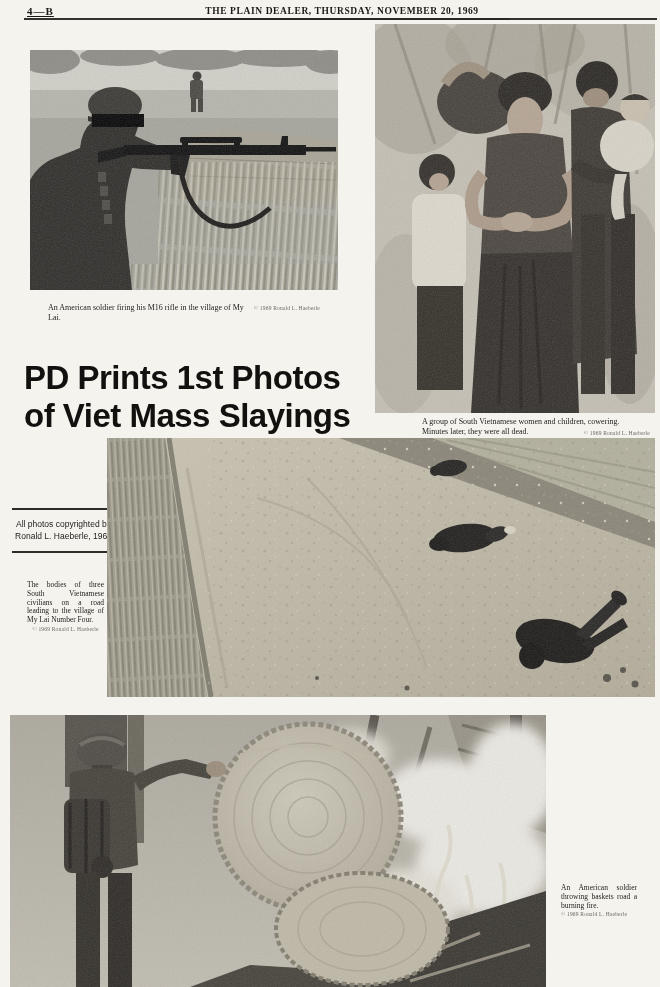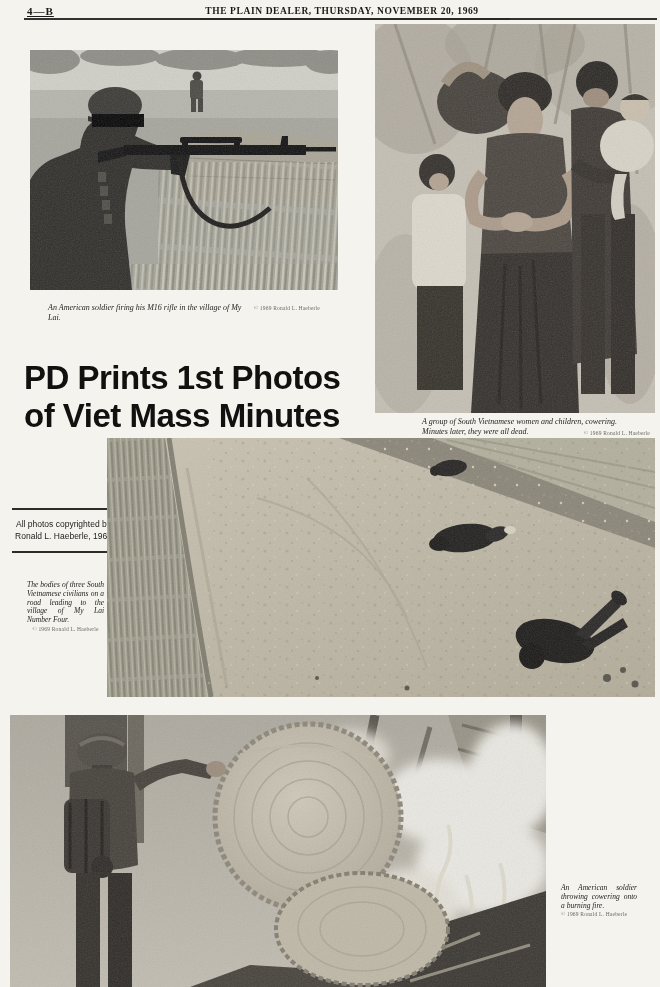--- a/index.html
+++ b/index.html
@@ -22,21 +22,21 @@
   #header-rule{position:absolute;left:24px;right:3px;top:18px;height:1.5px;background:#34322e;}
   #header-rule-heavy{position:absolute;left:200px;width:310px;top:17.5px;height:2.5px;background:#2a2826;}
   
   .photo{position:absolute;margin:0;padding:0;line-height:0;background:#b9b5ab;}
   .photo svg{display:block;}
   #photo-soldier-firing{left:30px;top:50px;width:308px;height:240px;}
   #photo-women-children{left:375px;top:24px;width:280px;height:389px;}
   #photo-bodies-road{left:107px;top:438px;width:548px;height:259px;}
   #photo-burning-baskets{left:10px;top:715px;width:536px;height:272px;}
   
-  .cap{font-size:8px;line-height:9.5px;color:#24221f;font-style:italic;}
+  .cap{font-size:8px;line-height:9.5px;color:#24221f;}
   .credit{font-size:5.5px;color:#6d6a64;letter-spacing:.2px;white-space:nowrap;}
   #caption-soldier-firing{
     position:absolute;left:48px;top:303px;width:272px;
     display:flex;justify-content:space-between;align-items:baseline;
   }
   #caption-women-children{position:absolute;left:422px;top:417px;width:228px;}
   #caption-women-children .row2{display:flex;justify-content:space-between;align-items:flex-end;}
   #copyright-box{
     position:absolute;left:12px;top:508px;width:103px;
     border-top:2px solid #2e2c28;border-bottom:2px solid #2e2c28;
@@ -125,21 +125,21 @@
     </svg>
   </figure>
 
   <div id="caption-soldier-firing">
     <span class="cap">An American soldier firing his M16 rifle in the village of My Lai.</span>
     <span class="credit">© 1969 Ronald L. Haeberle</span>
   </div>
 
   <h1 id="headline">
     <span>PD Prints 1st Photos</span><br>
-    <span>of Viet Mass Minutes</span>
+    <span>of Viet Mass Slayings</span>
   </h1>
 
   <figure class="photo" id="photo-women-children">
     <svg width="280" height="389" viewBox="0 0 280 389" xmlns="http://www.w3.org/2000/svg">
       <defs>
         <filter id="gr2">
             <feTurbulence type="fractalNoise" baseFrequency="0.8" numOctaves="2"></feTurbulence>
             <feColorMatrix type="saturate" values="0"></feColorMatrix>
           </filter>
       </defs>
@@ -346,17 +346,17 @@
         <rect x="66" y="158" width="24" height="114" fill="#33302b"></rect>
         <rect x="98" y="158" width="24" height="114" fill="#2e2b27"></rect>
         <path d="M122,62 Q150,46 176,44 L206,52 L200,64 L172,58 Q148,62 130,76 Z" fill="#45413a"></path>
         <ellipse cx="206" cy="54" rx="10" ry="8" fill="#9a8c7b"></ellipse>
       </g>
       <rect width="536" height="272" filter="url(#gr4)" opacity=".18"></rect>
     </svg>
   </figure>
 
   <div id="caption-burning-baskets">
-    <div class="cap">An American soldier throwing cowering onto a burning fire.</div>
+    <div class="cap">An American soldier throwing baskets road a burning fire.</div>
     <span class="credit">© 1969 Ronald L. Haeberle</span>
   </div>
 
 </div>
 
 </body></html>

